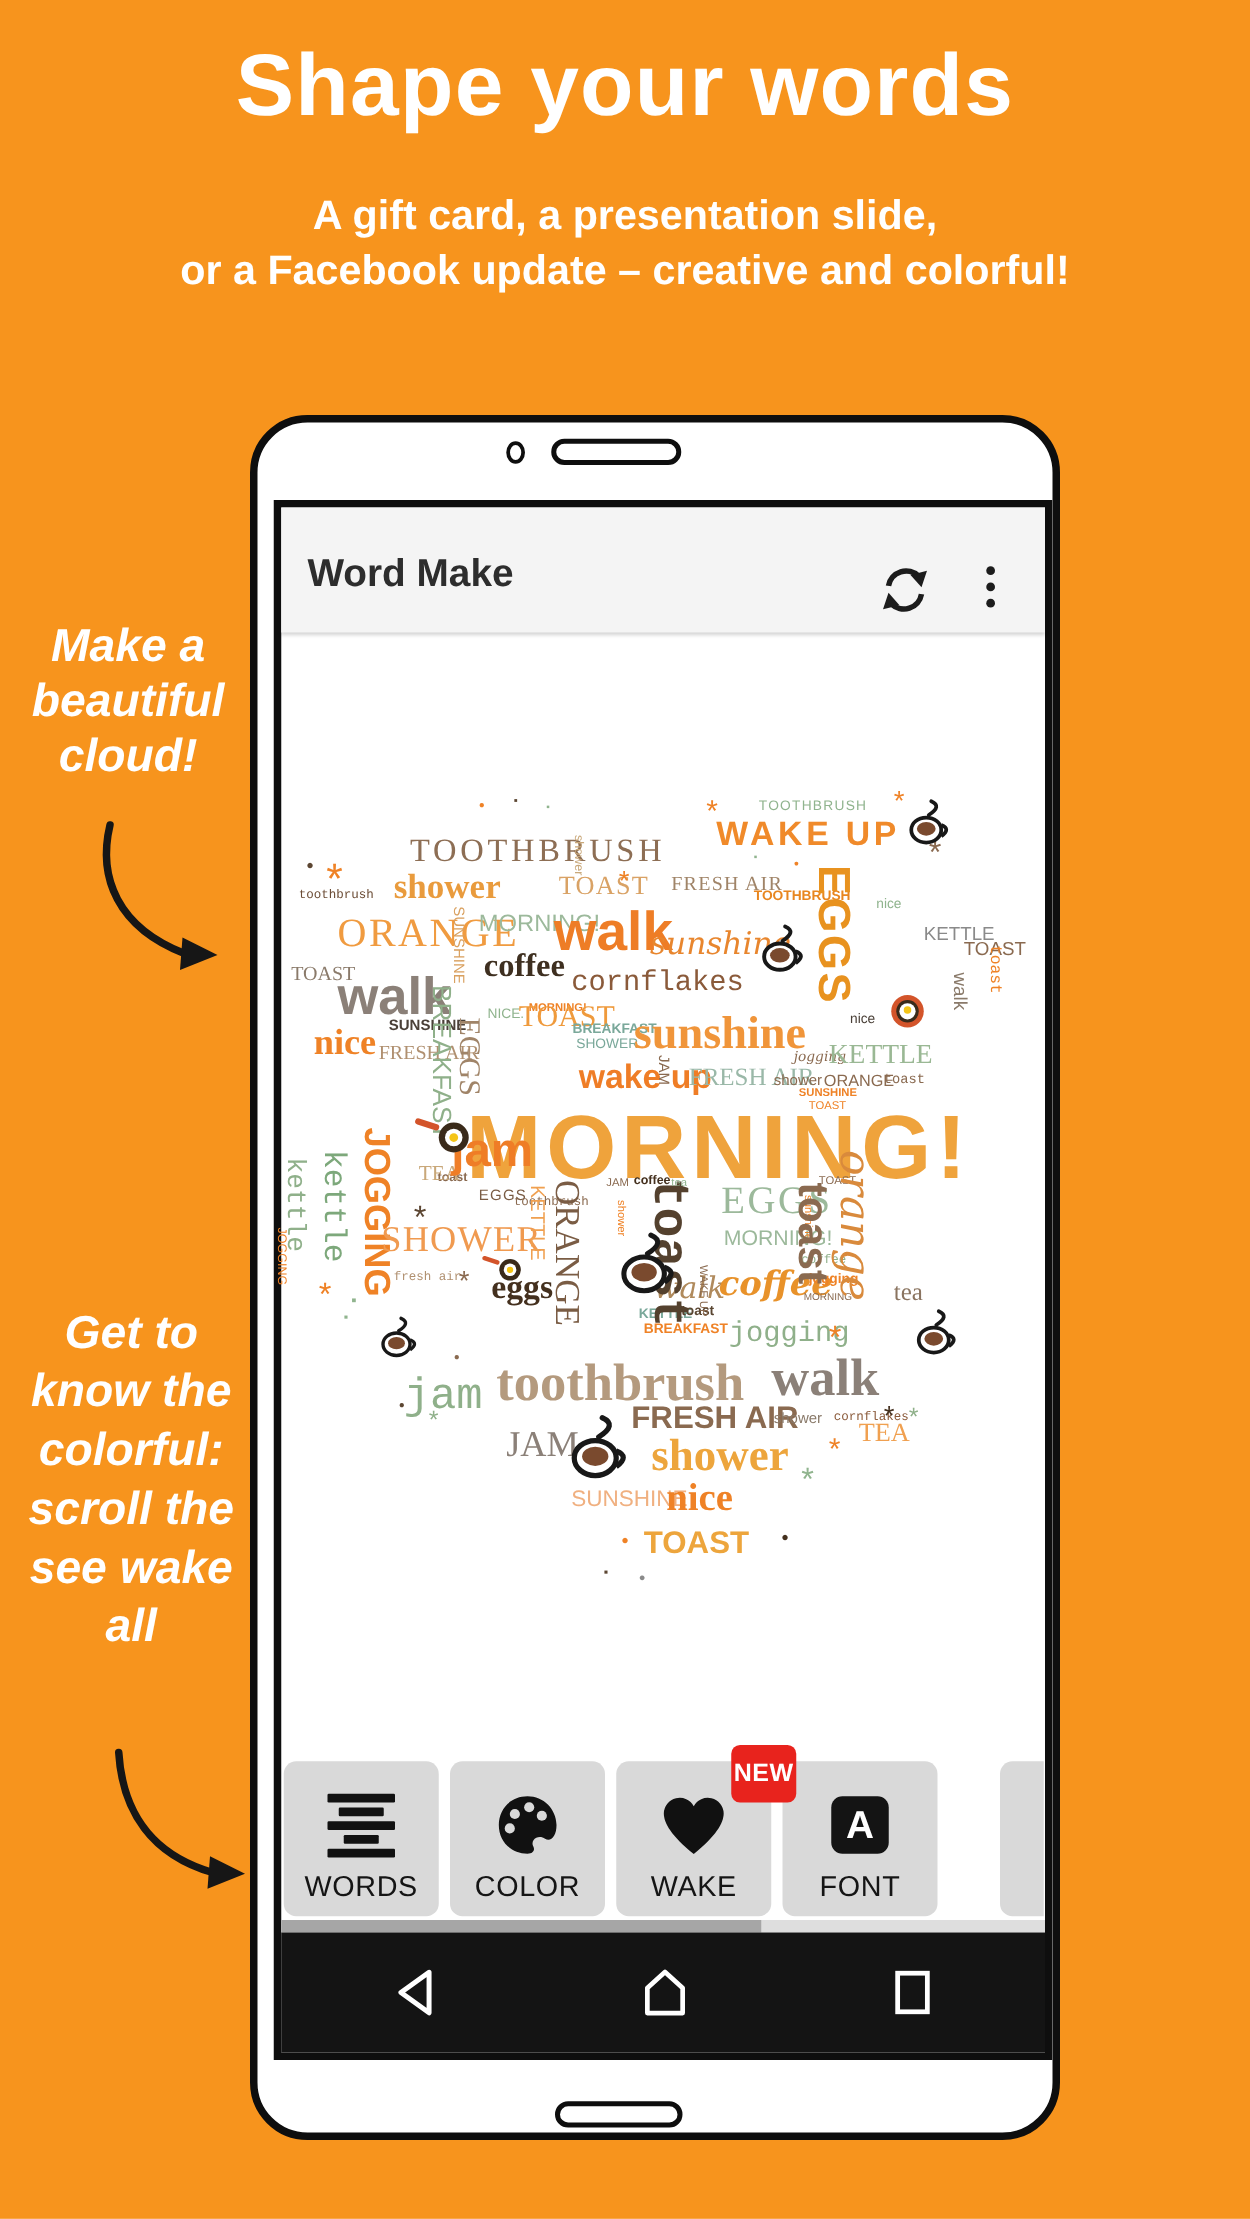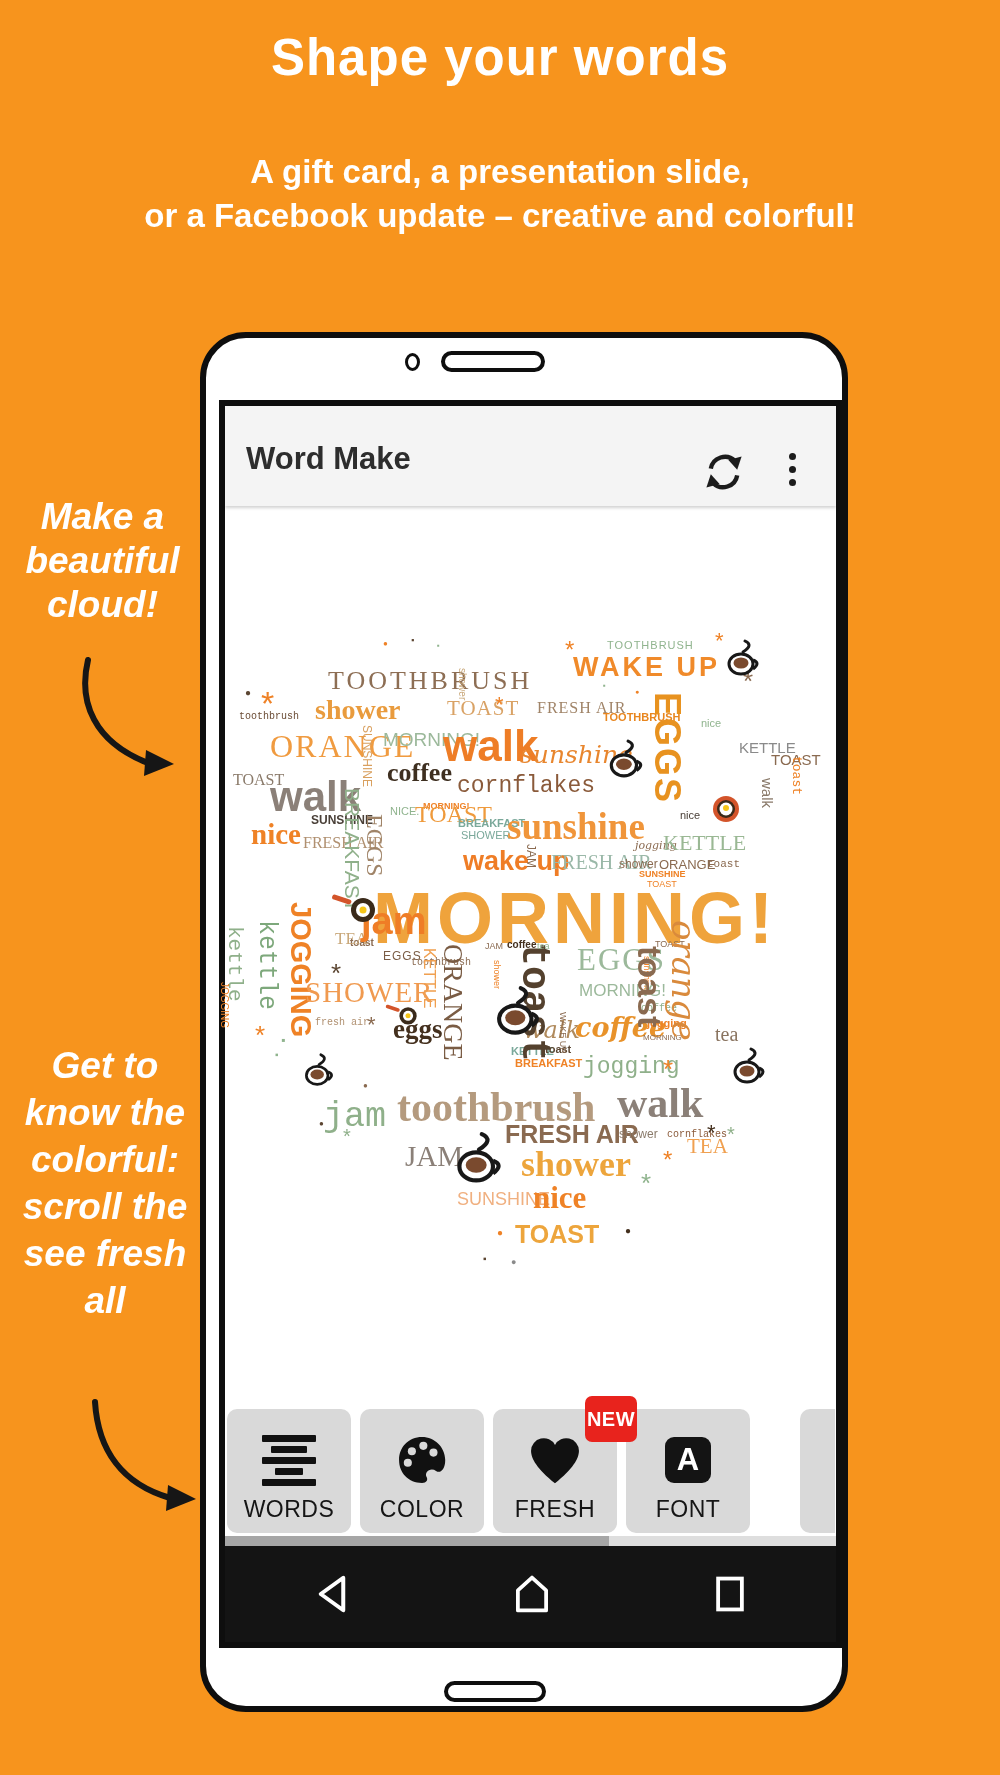--- a/index.html
+++ b/index.html
@@ -1,19 +1,19 @@
 <!DOCTYPE html>
 <html><head>
 <meta charset="utf-8">
 <style>
   html,body{margin:0;padding:0;}
   .page{position:relative;width:1000px;height:1775px;background:#f7941d;overflow:hidden;
         font-family:"Liberation Sans",sans-serif;}
   .hero-title{position:absolute;left:0;top:28px;width:1000px;text-align:center;
-        color:#fff;font-size:51px;font-weight:bold;letter-spacing:1px;}
+        color:#fff;font-size:70px;font-weight:bold;letter-spacing:1px;}
   .hero-sub{position:absolute;left:0;top:150px;width:1000px;text-align:center;
         color:#fff;font-size:33px;font-weight:bold;line-height:44px;}
   .note{position:absolute;color:#fff;font-weight:bold;text-align:center;font-style:italic;}
   .note-top{left:0;top:495px;width:205px;font-size:37px;line-height:44px;}
   .note-bottom{left:0;top:1042px;width:210px;font-size:37px;line-height:47px;}
   .arrow-svg{position:absolute;}
   
   .phone{position:absolute;left:200px;top:332px;width:636px;height:1368px;
          background:#fff;border:6px solid #0e0e0e;border-radius:46px;}
   .cam-dot{position:absolute;left:405px;top:353px;width:9px;height:12px;border:3px solid #0e0e0e;
@@ -68,21 +68,21 @@
   <svg class="arrow-svg" style="left:58px;top:650px" width="130" height="135" viewBox="0 0 130 135">
     <path d="M30 10 C 20 52, 36 92, 90 113" stroke="#161616" stroke-width="6" fill="none" stroke-linecap="round"></path>
     <polygon points="88,100 116,114 86,126" fill="#161616"></polygon>
   </svg>
 
   <div class="note note-bottom">
     <div>Get to</div>
     <div>know the</div>
     <div>colorful:</div>
     <div>scroll the</div>
-    <div>see fresh</div>
+    <div>see wake</div>
     <div>all</div>
   </div>
   <svg class="arrow-svg" style="left:70px;top:1392px" width="140" height="125" viewBox="0 0 140 125">
     <path d="M25 10 C 28 58, 52 92, 100 106" stroke="#161616" stroke-width="6" fill="none" stroke-linecap="round"></path>
     <polygon points="98,93 126,107 96,119" fill="#161616"></polygon>
   </svg>
 
   <div class="phone"></div>
   <div class="cam-dot"></div>
   <div class="speaker"></div>
@@ -306,21 +306,21 @@
       </svg>
     </span>
     <span class="lbl">COLOR</span>
   </div>
   <div class="card" style="left:493px">
     <span class="icn">
       <svg width="56" height="52" viewBox="0 0 40 38">
         <path fill="#111" d="M20 36 C 7 25.5 2.5 18 2.5 12.2 a 9.3 9.3 0 0 1 17.5 -4.2 a 9.3 9.3 0 0 1 17.5 4.2 C 37.5 18 33 25.5 20 36 z"></path>
       </svg>
     </span>
-    <span class="lbl">FRESH</span>
+    <span class="lbl">WAKE</span>
   </div>
   <div class="card" style="left:626px">
     <span class="icn">
         <span class="font-sq">A</span>
       </span>
     <span class="lbl">FONT</span>
   </div>
   <div class="card" style="left:800px;width:35px;border-radius:10px 0 0 10px"></div>
   <div class="badge">NEW</div>
 

